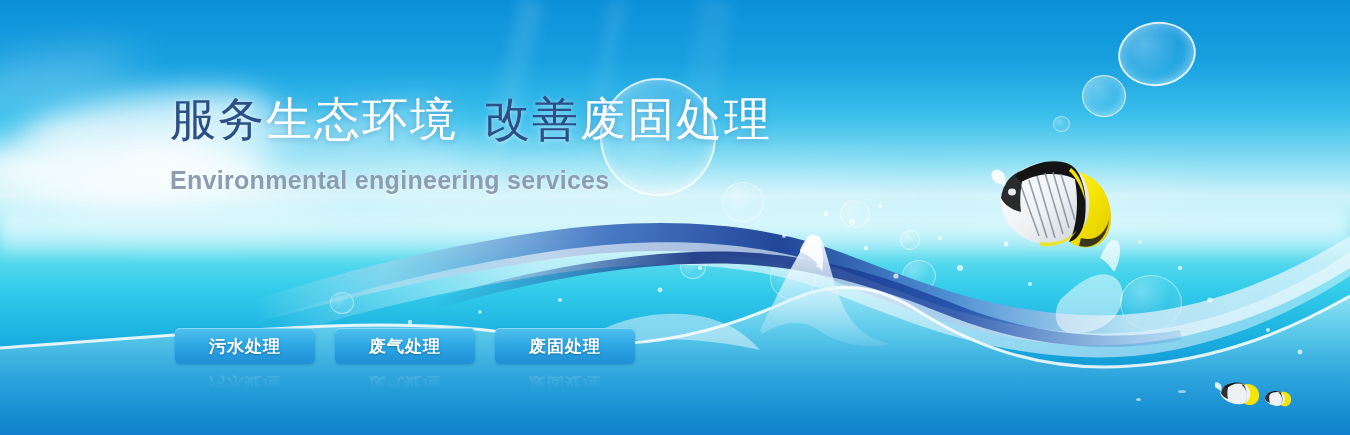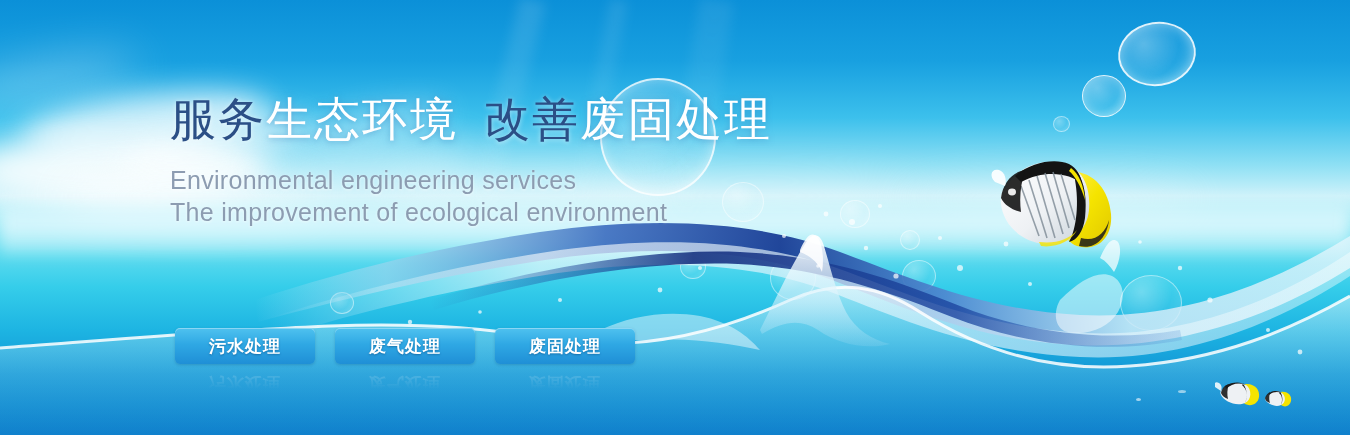--- a/index.html
+++ b/index.html
@@ -59,21 +59,21 @@
   #headline{
     font-size:46px;line-height:1;letter-spacing:2px;white-space:nowrap;
     font-weight:400;
     text-shadow:0 1px 5px rgba(255,255,255,.55);
   }
   .hl-dark{color:#2b4f86;}
   .hl-light{color:#ffffff;text-shadow:0 1px 6px rgba(60,130,190,.55);}
   .hl-gap{display:inline-block;width:26px;}
   #sub1,#sub2{
     color:#8c9cb1;font-size:25px;line-height:1.26;white-space:nowrap;
-    font-weight:400;letter-spacing:.3px;
+    font-weight:700;letter-spacing:.3px;
     text-shadow:0 1px 3px rgba(255,255,255,.6);
   }
   #sub1{margin-top:23px;}
 
   
   #btn-row{position:absolute;left:175px;top:328px;z-index:40;display:flex;gap:20px;}
   .btn-wrap{position:relative;width:140px;}
   .nav-btn{
     display:flex;align-items:center;justify-content:center;
     width:140px;height:36px;
@@ -305,21 +305,20 @@
     <path d="M7,5 C12,2 17,3 20,5 C15,3 10,4 7,7 Z" fill="#1b1b1b"></path>
     <path d="M18,4 C21,7 21,14 19,17 C21,12 20,7 17,5 Z" fill="#1b1b1b"></path>
     <path d="M3,10 C4,7 6,5 8,4 C7,8 7,13 8,15 C5,14 3,12 3,10 Z" fill="#1b1b1b" opacity=".9"></path>
   </svg>
 
   <div id="headline-block">
     <div id="headline">
       <span class="hl-dark">服务</span><span class="hl-light">生态环境</span><span class="hl-gap"></span><span class="hl-dark">改善</span><span class="hl-light">废固处理</span>
     </div>
     <div id="sub1">Environmental engineering services</div>
-    <div id="sub2">The improvement of ecological environment</div>
   </div>
 
   <div id="btn-row">
     <div class="btn-wrap">
       <button class="nav-btn">污水处理</button>
       <div class="btn-reflect">污水处理</div>
     </div>
     <div class="btn-wrap">
       <button class="nav-btn">废气处理</button>
       <div class="btn-reflect">废气处理</div>

